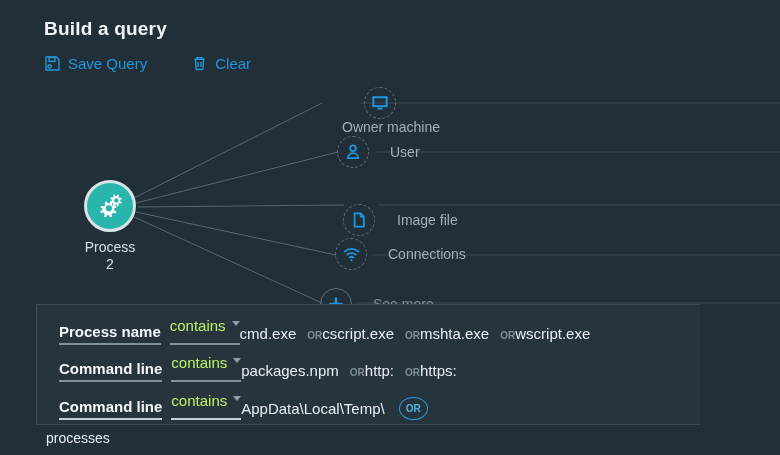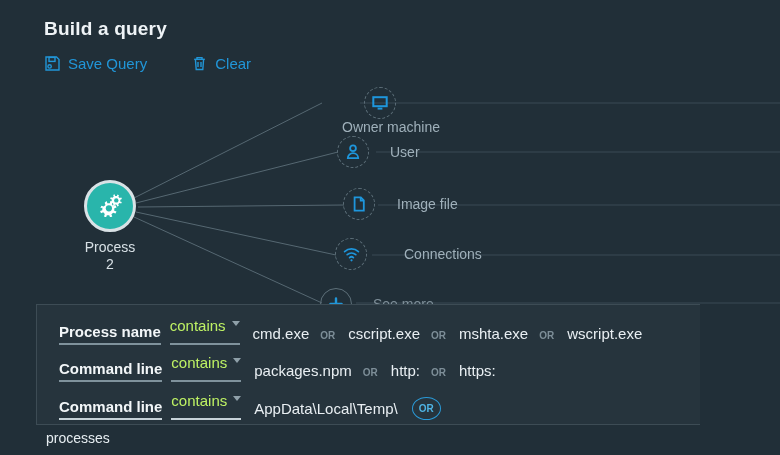--- a/index.html
+++ b/index.html
@@ -80,21 +80,21 @@
     border-bottom:2px solid #7f929c;
     padding-bottom:9px;margin-left:9px;
     display:flex;align-items:center;gap:6px;cursor:pointer;
   }
   .q-row.active .q-field,.q-row.active .q-op{border-bottom-color:#c6d2d8;}
   .chev{
     width:0;height:0;border-left:4px solid transparent;
     border-right:4px solid transparent;border-top:5px solid #8fa0a9;
     margin-bottom:4px;
   }
-  .q-val{color:#e9eff3;font-size:15px;margin-left:13px;padding-bottom:3px;cursor:pointer;}
+  .q-val{color:#e9eff3;font-size:15px;padding-bottom:3px;cursor:pointer;}
   .q-or{color:#7d8e98;font-size:10px;font-weight:bold;margin-left:11px;padding-bottom:4px;}
   .q-or-btn{
     margin-left:14px;margin-bottom:0;
     width:27px;height:21px;border-radius:50%;
     border:1px solid #2a9ad8;color:#4fb3e3;
     font-size:10px;font-weight:bold;
     display:flex;align-items:center;justify-content:center;
     cursor:pointer;flex:none;
   }
 
@@ -177,40 +177,40 @@
   <div class="leaf" style="left:337px;top:136px;">
     <span class="leaf-icon">
       <svg width="18" height="18" viewBox="0 0 18 18" fill="none" stroke="#1e96dc" stroke-width="1.8">
         <circle cx="9" cy="5.3" r="2.9"></circle>
         <path d="M3.8 15.2c0-3 2.3-5 5.2-5s5.2 2 5.2 5z"></path>
       </svg>
     </span>
     <span class="leaf-label" style="margin-left:21px;">User</span>
   </div>
 
-  <div class="leaf" style="left:343px;top:188px;">
+  <div class="leaf" style="left:343px;top:204px;">
     <span class="leaf-icon">
       <svg width="18" height="18" viewBox="0 0 18 18" fill="none" stroke="#1e96dc" stroke-width="1.8">
         <path d="M4.6 2.4h6.2l3 3v10.2h-9.2z"></path>
         <path d="M10.7 2.4v3.2h3.1"></path>
       </svg>
     </span>
     <span class="leaf-label" style="margin-left:22px;">Image file</span>
   </div>
 
   <div class="leaf" style="left:335px;top:238px;">
     <span class="leaf-icon">
       <svg width="19" height="19" viewBox="0 0 19 19" fill="none" stroke="#1e96dc" stroke-width="1.7" stroke-linecap="round">
         <path d="M2.6 6.6c4-3.6 9.8-3.6 13.8 0"></path>
         <path d="M5.2 9.7c2.5-2.2 6.1-2.2 8.6 0"></path>
         <path d="M7.6 12.6c1.1-1 2.7-1 3.8 0"></path>
         <circle cx="9.5" cy="15.3" r="1.1" fill="#1e96dc" stroke="none"></circle>
       </svg>
     </span>
-    <span class="leaf-label" style="margin-left:37px;">Connections</span>
+    <span class="leaf-label" style="margin-left:21px;">Connections</span>
   </div>
 
   <div class="leaf dim" style="left:320px;top:288px;">
     <span class="leaf-icon" style="border-style:solid;border-color:#5d6f79;">
       <svg width="18" height="18" viewBox="0 0 18 18" fill="none" stroke="#2196d8" stroke-width="2.4" stroke-linecap="round">
         <path d="M9 3.4v11.2M3.4 9h11.2"></path>
       </svg>
     </span>
     <span class="leaf-label" style="margin-left:21px;">See more</span>
   </div>

